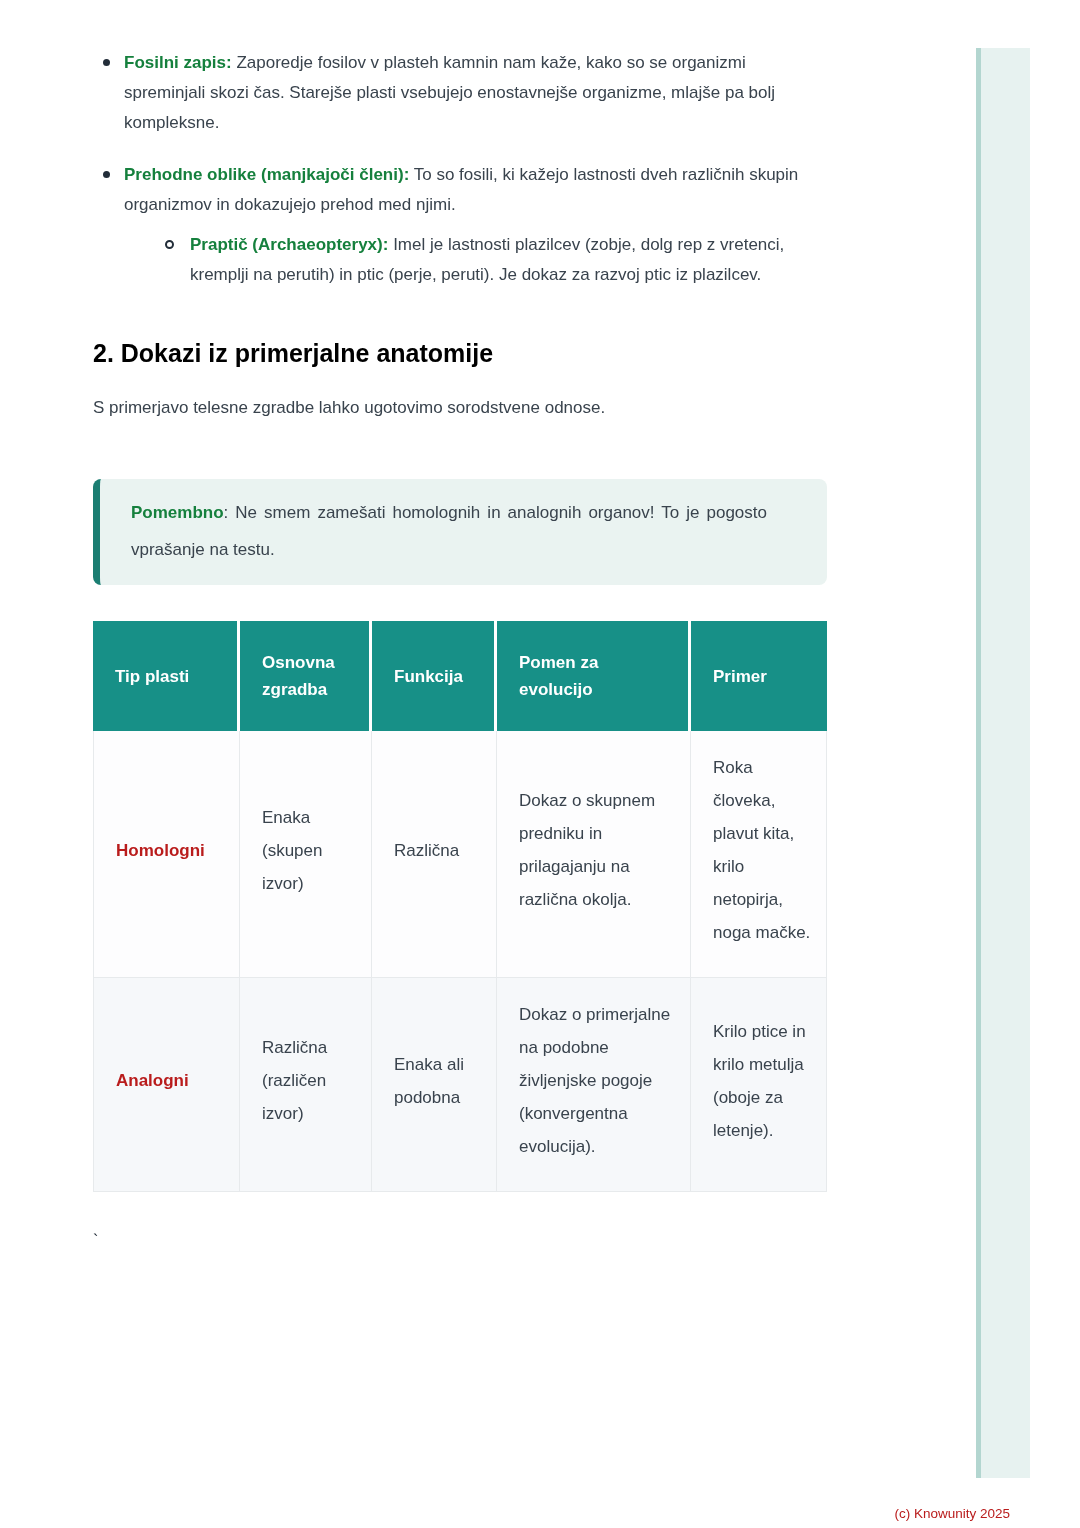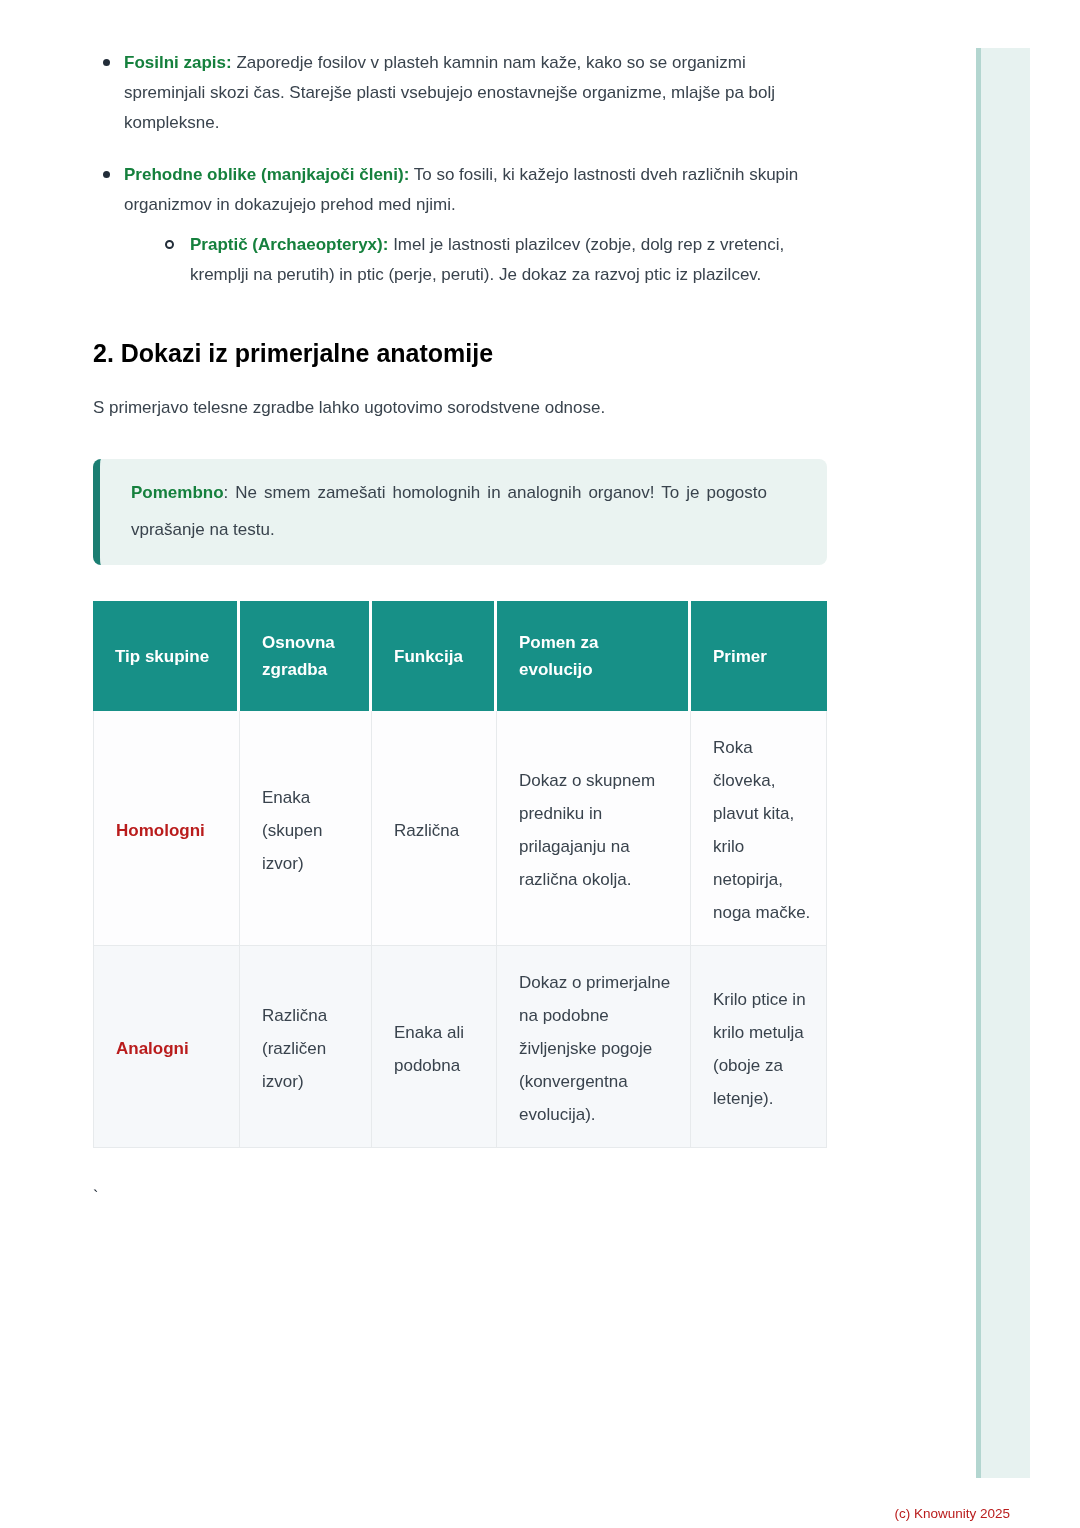--- a/index.html
+++ b/index.html
@@ -79,21 +79,21 @@
     line-height: 30px;
     font-weight: bold;
     color: #000000;
   }
   p.intro {
     margin: 27px 0 0 0;
     font-size: 17px;
     line-height: 26px;
   }
   .callout {
-    margin-top: 38px;
+    margin-top: 58px;
     background: #eaf3f1;
     border-left: 7px solid #1b7e72;
     border-radius: 8px;
     padding: 15px 60px 17px 31px;
     font-size: 17px;
     line-height: 37px;
     text-align: justify;
   }
   table.comparison {
     margin-top: 36px;
@@ -116,21 +116,21 @@
     vertical-align: middle;
     padding: 16px 14px 16px 22px;
     line-height: 27px;
     height: 110px;
     border-right: 3px solid #ffffff;
   }
   table.comparison th:last-child { border-right: none; }
   table.comparison td {
     font-size: 17px;
     line-height: 33px;
-    padding: 20px 14px 16px 22px;
+    padding: 20px 14px 28px 22px;
     vertical-align: middle;
     border-right: 1px solid #e7eaec;
     border-bottom: 1px solid #e7eaec;
     background: #fdfdfe;
   }
   table.comparison td:first-child {
     border-left: 1px solid #e7eaec;
     font-weight: bold;
     color: #b91c1c;
   }
@@ -187,21 +187,21 @@
   <table class="comparison">
     <colgroup>
       <col class="c1">
         <col class="c2">
         <col class="c3">
         <col class="c4">
         <col class="c5">
     </colgroup>
     <thead>
       <tr>
-        <th>Tip skupine</th>
+        <th>Tip plasti</th>
         <th>Osnovna zgradba</th>
         <th>Funkcija</th>
         <th>Pomen za evolucijo</th>
         <th>Primer</th>
       </tr>
     </thead>
     <tbody>
       <tr>
         <td>Homologni</td>
         <td>Enaka (skupen izvor)</td>

